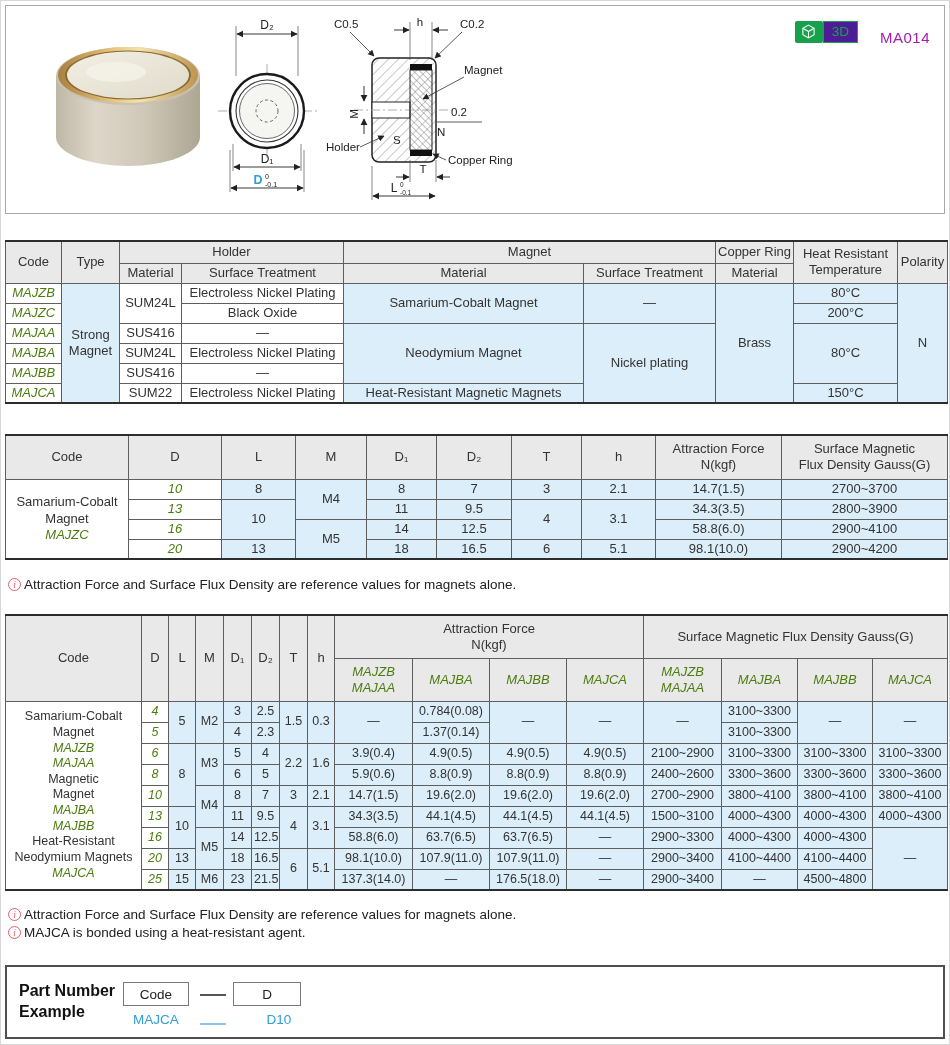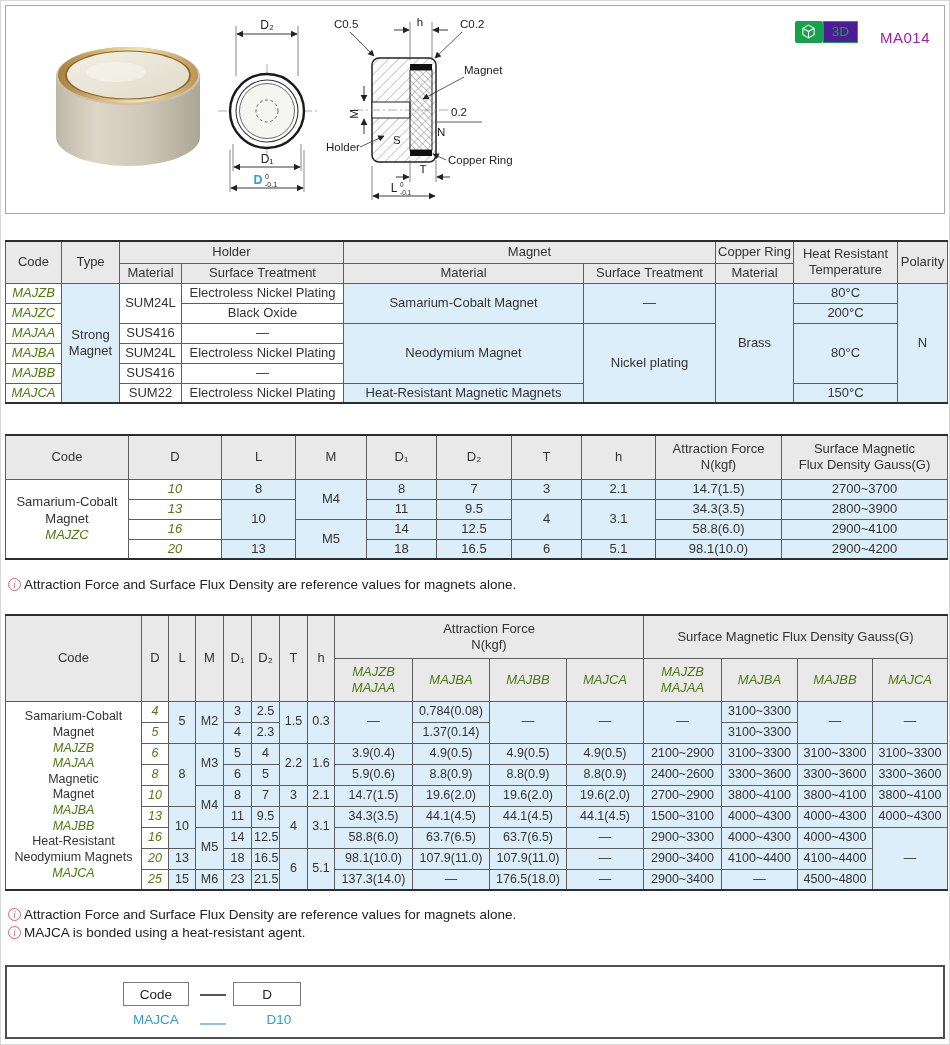--- a/index.html
+++ b/index.html
@@ -536,20 +536,22 @@
     <span class="inote">i</span>
     <span>Attraction Force and Surface Flux Density are reference values for magnets alone.</span>
   </div>
   <div class="note note3">
     <span class="inote">i</span>
     <span>MAJCA is bonded using a heat-resistant agent.</span>
   </div>
 
 
   <div class="pnbox">
+    <div class="pn-title">Part Number
+Example</div>
     <div class="pn-codebox b1">Code</div>
     <div class="pn-dash d1"></div>
     <div class="pn-codebox b2">D</div>
     <div class="pn-ex e1">MAJCA</div>
     <div class="pn-dash d2"></div>
     <div class="pn-ex e2">D10</div>
   </div>
 
 </div>
 

